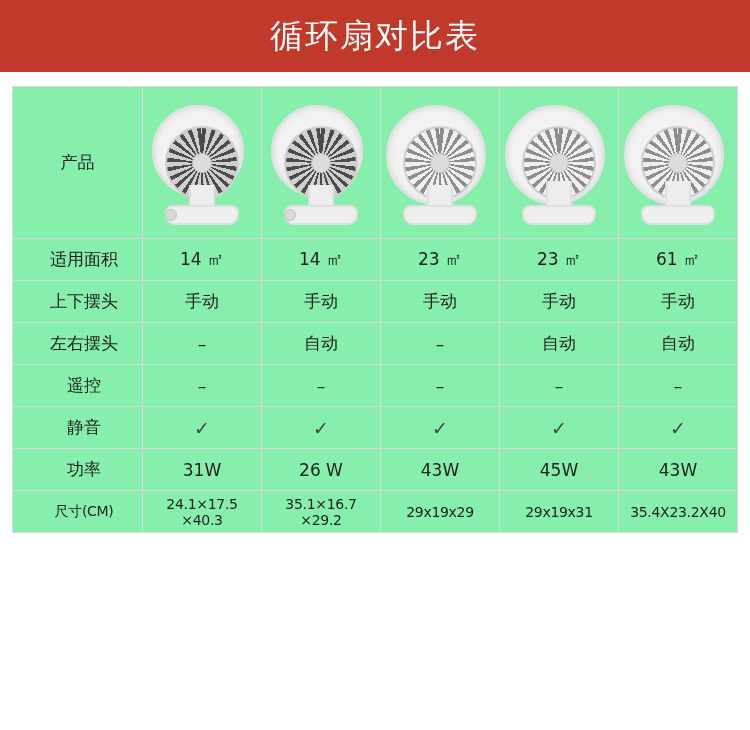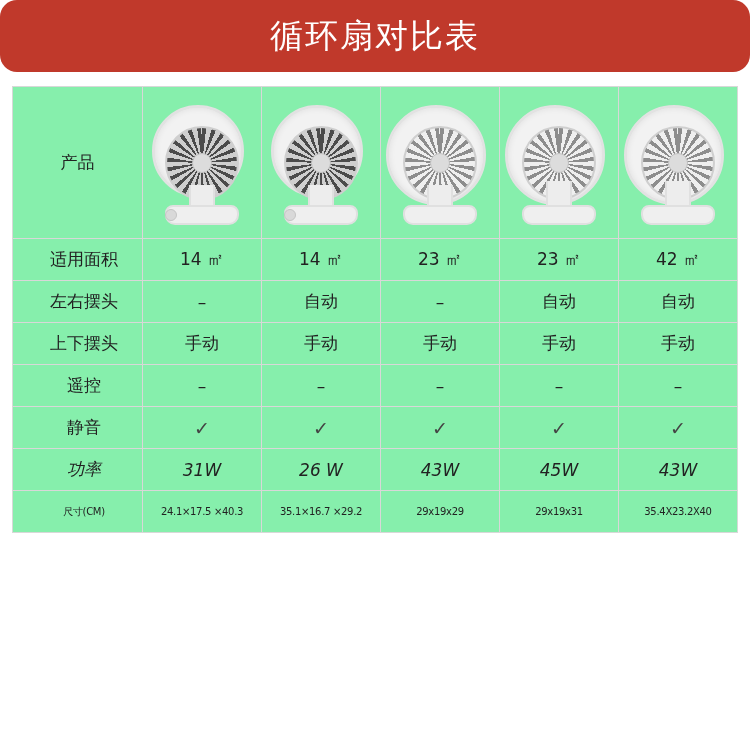--- a/index.html
+++ b/index.html
@@ -18,21 +18,20 @@
     background: #ffffff;
     overflow: hidden;
   }
   .banner {
     width: 750px;
     height: 72px;
     background: #c0392b;
     display: flex;
     align-items: center;
     justify-content: center;
-    border-radius: 17px;
   }
   .banner-title {
     color: #ffffff;
     font-size: 33px;
     letter-spacing: 2px;
     font-weight: normal;
     font-family: "DejaVu Sans", "Liberation Sans", sans-serif;
   }
   .table-wrap {
     padding: 14px 12px 12px 12px;
@@ -57,22 +56,22 @@
     padding-left: 14px;
     font-size: 17px;
     color: #222222;
   }
   tr.product-row td {
     height: 152px;
     padding: 0;
   }
   tr.spec-row td { height: 42px; }
   tr.model-row td { height: 50px; font-size: 18px; }
-  tr.dim-row td { font-size: 10px; letter-spacing: -0.3px; }
-  tr.power-row td { font-size: 17px; font-style: italic; }
+  tr.dim-row td { font-size: 14px; letter-spacing: -0.3px; }
+  tr.power-row td { font-size: 17px; }
 
   .fan {
     position: relative;
     width: 118px;
     height: 128px;
     margin: 0 auto;
   }
   .fan .body {
     position: absolute;
     left: 9px;
@@ -217,40 +216,40 @@
           </td>
         </tr>
 
 
         <tr class="spec-row">
           <td class="rowlabel">适用面积</td>
           <td>14 ㎡</td>
           <td>14 ㎡</td>
           <td>23 ㎡</td>
           <td>23 ㎡</td>
-          <td>42 ㎡</td>
-        </tr>
-
+          <td>61 ㎡</td>
+        </tr>
+
+
+        <tr class="spec-row">
+          <td class="rowlabel">上下摆头</td>
+          <td>手动</td>
+          <td>手动</td>
+          <td>手动</td>
+          <td>手动</td>
+          <td>手动</td>
+        </tr>
 
         <tr class="spec-row">
           <td class="rowlabel">左右摆头</td>
           <td>–</td>
           <td>自动</td>
           <td>–</td>
           <td>自动</td>
           <td>自动</td>
-        </tr>
-
-        <tr class="spec-row">
-          <td class="rowlabel">上下摆头</td>
-          <td>手动</td>
-          <td>手动</td>
-          <td>手动</td>
-          <td>手动</td>
-          <td>手动</td>
         </tr>
 
 
         <tr class="spec-row">
           <td class="rowlabel">遥控</td>
           <td>–</td>
           <td>–</td>
           <td>–</td>
           <td>–</td>
           <td>–</td>

